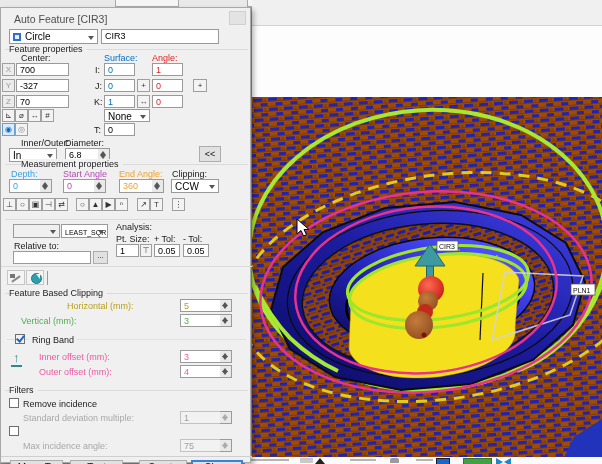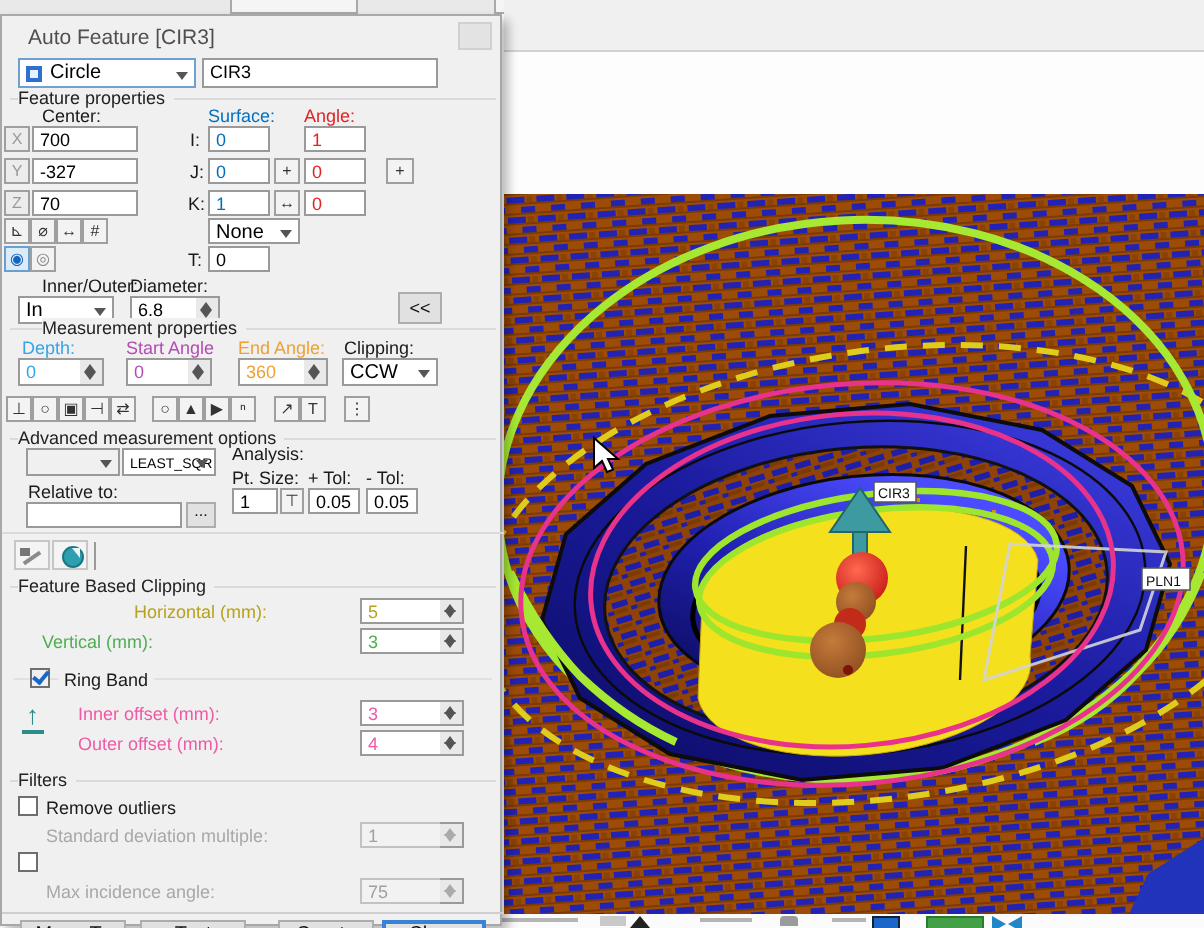--- a/index.html
+++ b/index.html
@@ -1,16 +1,16 @@
 <!DOCTYPE html>
 <html><head>
 <meta charset="utf-8">
 <style>
   html,body{margin:0;padding:0;background:#888;}
-  #app{position:relative;width:602px;height:464px;background:#ffffff;overflow:hidden;
+  #app{position:relative;width:602px;height:464px;background:#f97316;overflow:hidden;
        font-family:"Liberation Sans",sans-serif;-webkit-font-smoothing:antialiased;}
   
   #top-strip{position:absolute;left:0;top:0;width:602px;height:7px;background:#e9e9e9;}
   .frag{position:absolute;background:#f5f5f5;border:1px solid #a9a9a9;border-top:none;}
   #toolbar-area{position:absolute;left:252px;top:0;width:350px;height:25px;background:#f0f0f0;border-bottom:1px solid #d2d2d2;}
   #white-area{position:absolute;left:252px;top:26px;width:350px;height:71px;background:#fdfdfd;}
   #bottom-strip{position:absolute;left:245px;top:457px;width:357px;height:7px;background:#fbfbfb;overflow:hidden;}
   .bs{position:absolute;}
   
   #dialog{position:absolute;left:0;top:7px;width:251px;height:456px;background:#f0f0f0;
@@ -278,21 +278,20 @@
     <div class="ibtn" style="left:54px;top:190px;">⇄</div>
     <div class="ibtn" style="left:75px;top:190px;">○</div>
     <div class="ibtn" style="left:88px;top:190px;">▲</div>
     <div class="ibtn" style="left:101px;top:190px;">▶</div>
     <div class="ibtn" style="left:114px;top:190px;">ⁿ</div>
     <div class="ibtn" style="left:136px;top:190px;">↗</div>
     <div class="ibtn" style="left:149px;top:190px;">T</div>
     <div class="ibtn" style="left:171px;top:190px;">⋮</div>
 
     <div class="hline" style="left:4px;top:211px;width:243px;"></div>
-    <div class="hdr" style="left:8px;top:206px;">Advanced measurement options</div>
     <div class="cmb gray" style="left:12px;top:216px;width:47px;height:14px;color:#9a9a9a;">
         <span class="arr"></span>
       </div>
     <div class="cmb" style="left:60px;top:216px;width:47px;height:14px;font-size:7px;line-height:13px;">
       <span>LEAST_SQR</span><span class="arr"></span>
     </div>
     <div class="lbl" style="left:13px;top:233px;">Relative to:</div>
     <div class="fld" style="left:12px;top:243px;width:78px;height:13px;"></div>
     <div class="btn" style="left:92px;top:243px;width:15px;height:13px;font-size:8px;line-height:8px;">...</div>
     <div class="lbl" style="left:115px;top:214px;">Analysis:</div>
@@ -341,21 +340,21 @@
     <div class="lbl c-pink" style="left:38px;top:359px;">Outer offset (mm):</div>
     <div class="fld c-pink" style="left:179px;top:357px;width:41px;height:13px;">4</div>
     <div class="spin" style="left:219px;top:357px;height:13px;">
         <i class="up"></i>
         <i class="dn"></i>
       </div>
 
     <div class="hline" style="left:4px;top:382px;width:243px;"></div>
     <div class="hdr" style="left:8px;top:377px;">Filters</div>
     <div class="cb" style="left:8px;top:390px;"></div>
-    <div class="lbl" style="left:22px;top:391px;">Remove outliers</div>
+    <div class="lbl" style="left:22px;top:391px;">Remove incidence</div>
     <div class="lbl c-dis" style="left:22px;top:405px;">Standard deviation multiple:</div>
     <div class="fld dis" style="left:179px;top:403px;width:41px;height:13px;">1</div>
     <div class="spin dis" style="left:219px;top:403px;height:13px;">
         <i class="up"></i>
         <i class="dn"></i>
       </div>
     <div class="cb" style="left:8px;top:418px;"></div>
     <div class="lbl c-dis" style="left:22px;top:433px;">Max incidence angle:</div>
     <div class="fld dis" style="left:179px;top:431px;width:41px;height:13px;">75</div>
     <div class="spin dis" style="left:219px;top:431px;height:13px;">

